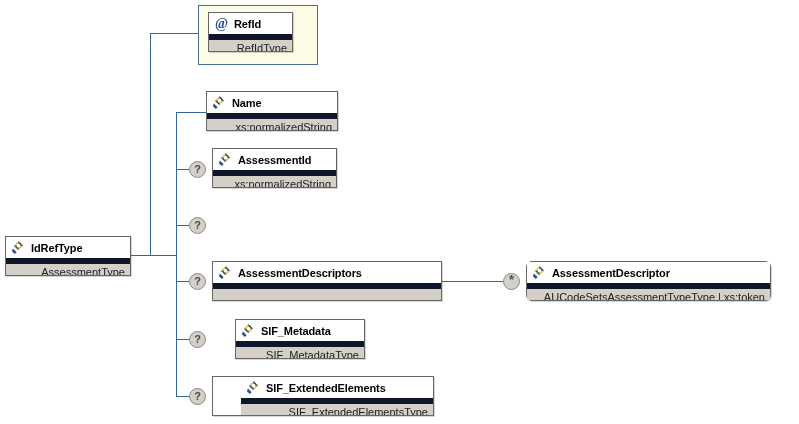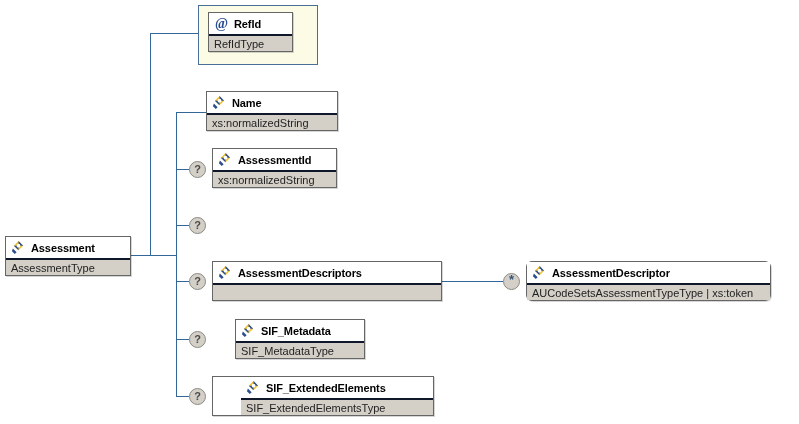--- a/index.html
+++ b/index.html
@@ -49,26 +49,27 @@
     font-size: 11px;
     font-weight: bold;
     color: #000000;
     letter-spacing: -0.1px;
   }
   .node-type {
     height: 17px;
     line-height: 17px;
     padding: 0 5px;
     background: #d4d0c8;
-    border-top: 2px solid #0f172a;
+    border-top: 6px solid #0f172a;
     font-size: 11px;
     color: #222222;
     white-space: nowrap;
     box-sizing: border-box;
     overflow: hidden;
+    text-align: right;
   }
 
   
   .attr-wrap {
     position: absolute;
     background: #fbfbe6;
     border: 1px solid #4a6f96;
     box-sizing: border-box;
   }
 
@@ -128,21 +129,21 @@
 
   <div class="node" style="left:5px; top:236px; width:126px;">
     <div class="node-title">
       <svg class="icon" viewBox="0 0 16 16">
         <polygon points="8,1 13,6 8,11 3,6" fill="#f2c12e"></polygon>
         <path d="M8,1 L13,6 L8,6 Z" fill="#2a4d8f"></path>
         <path d="M3,6 L8,6 L8,11 Z" fill="#2a4d8f"></path>
         <circle cx="8" cy="6" r="2" fill="#ffffff"></circle>
         <path d="M2,9 L6,13 L4,15 L1,12 Z" fill="#2a4d8f"></path>
       </svg>
-      <span class="label">Assessment</span>
+      <span class="label">IdRefType</span>
     </div>
     <div class="node-type">AssessmentType</div>
   </div>
 
   <div class="attr-wrap" style="left:198px; top:5px; width:120px; height:60px;">
   </div>
   <div class="node" style="left:208px; top:12px; width:85px;">
     <div class="node-title">
       <svg class="icon" viewBox="0 0 16 16">
         <text x="8" y="13" font-family="'Liberation Serif', serif" font-size="15" font-weight="bold" fill="#2a4d8f" text-anchor="middle">@</text>

